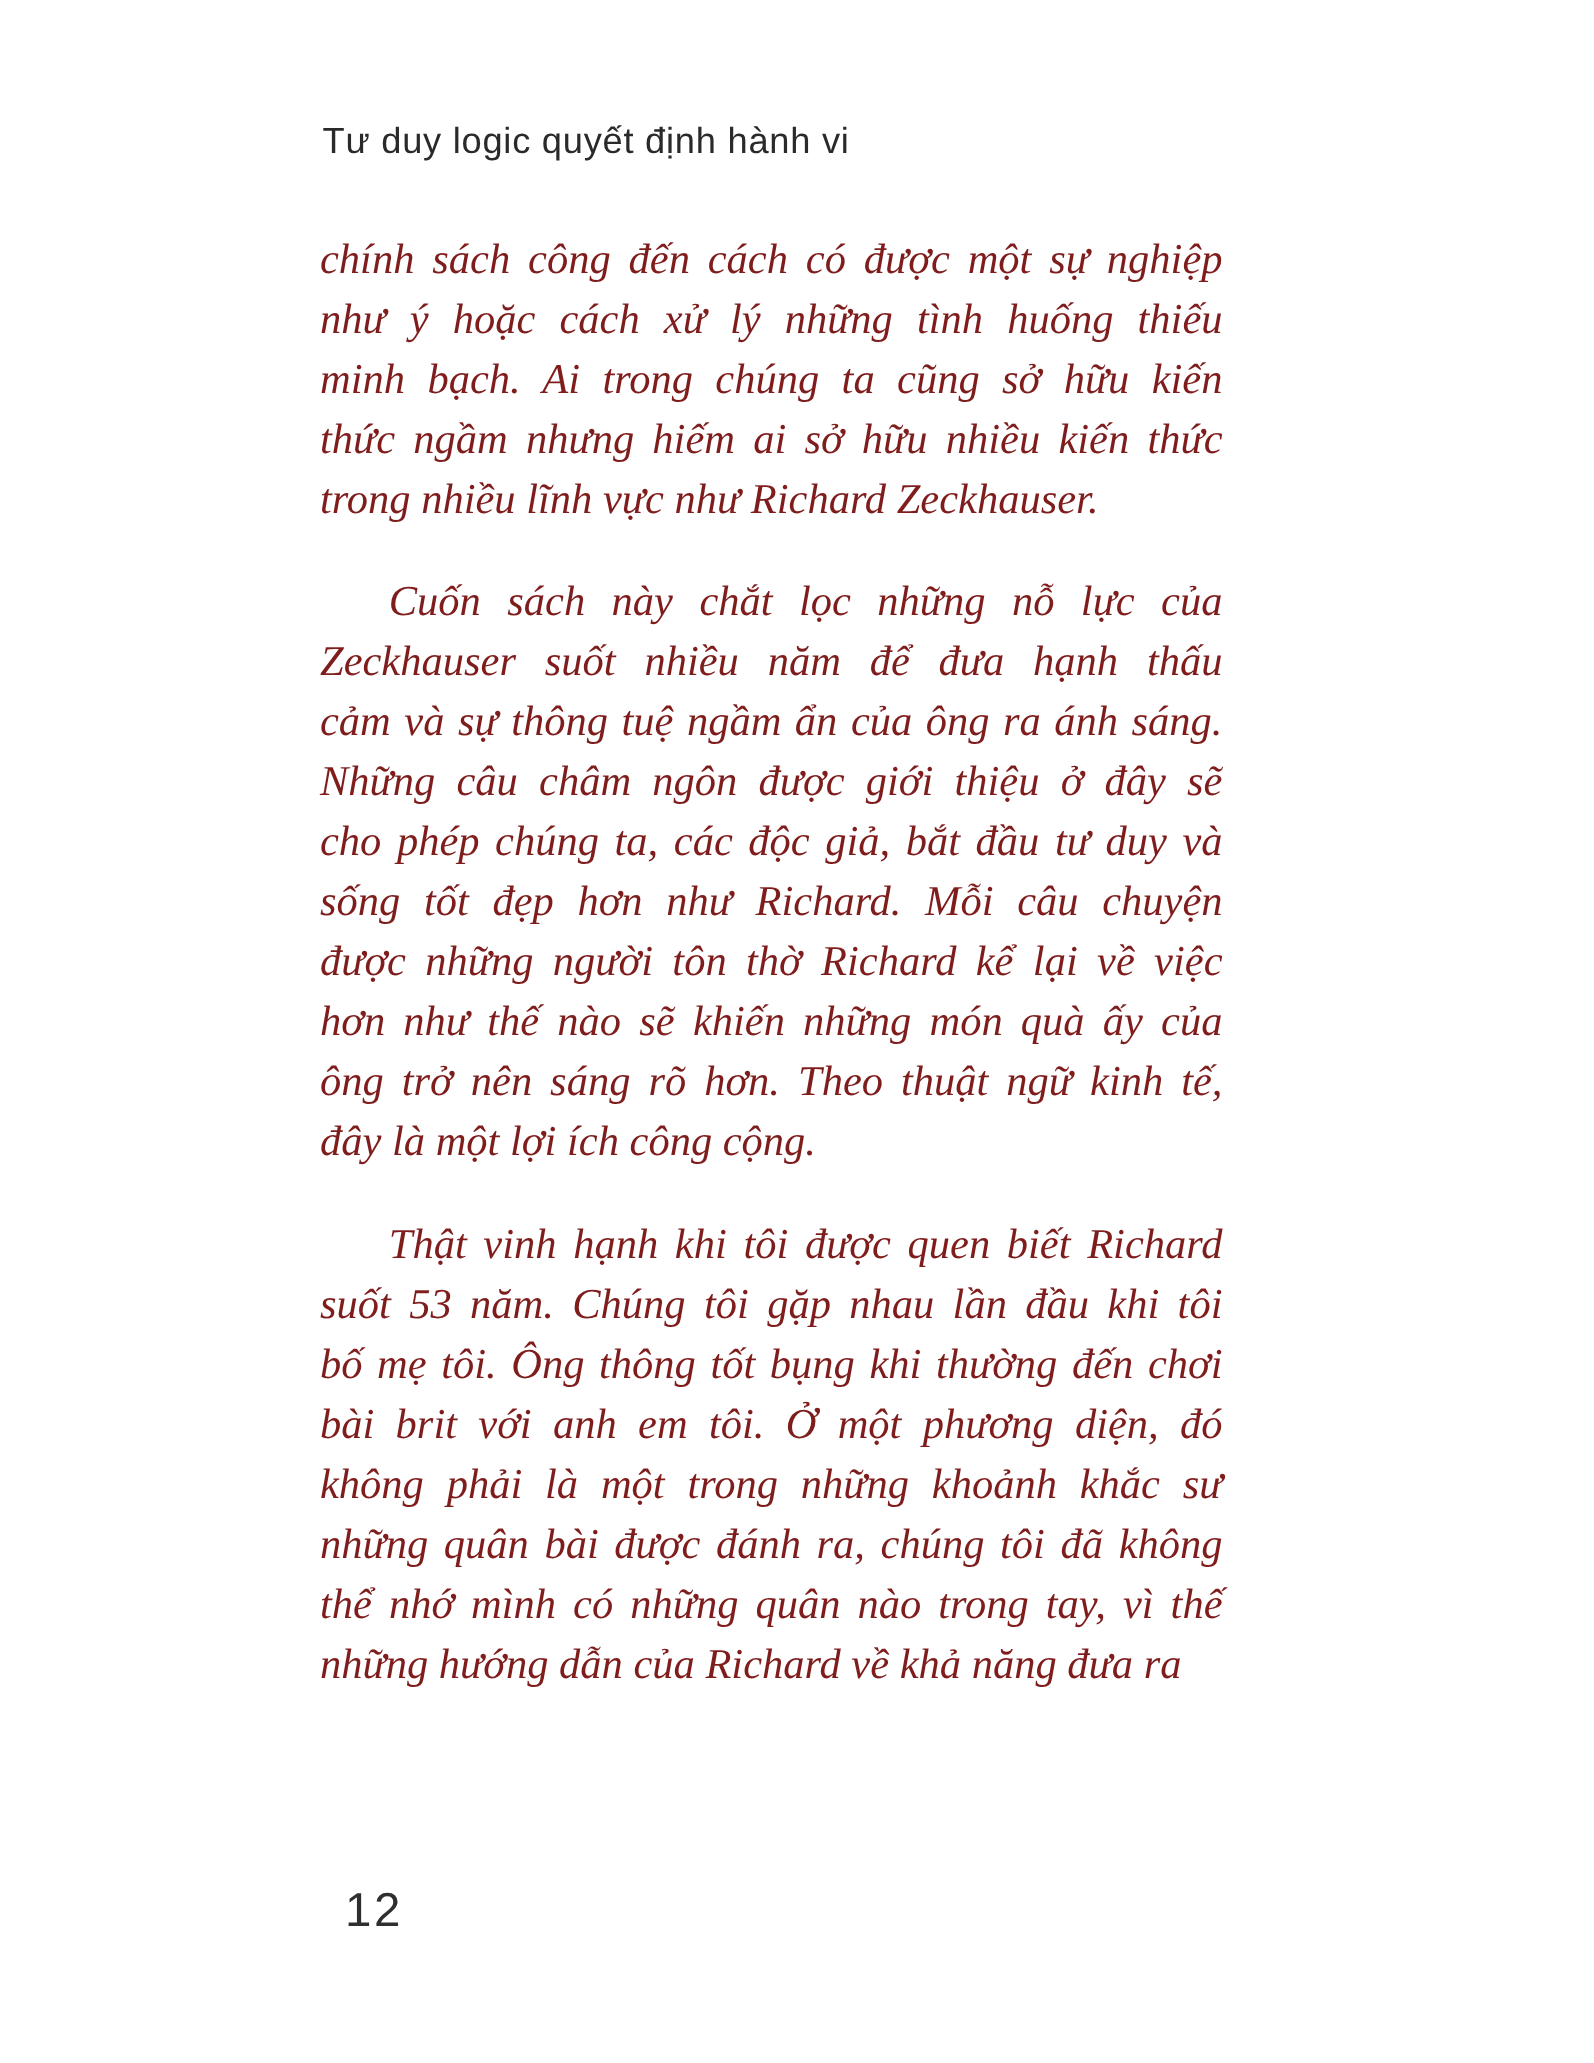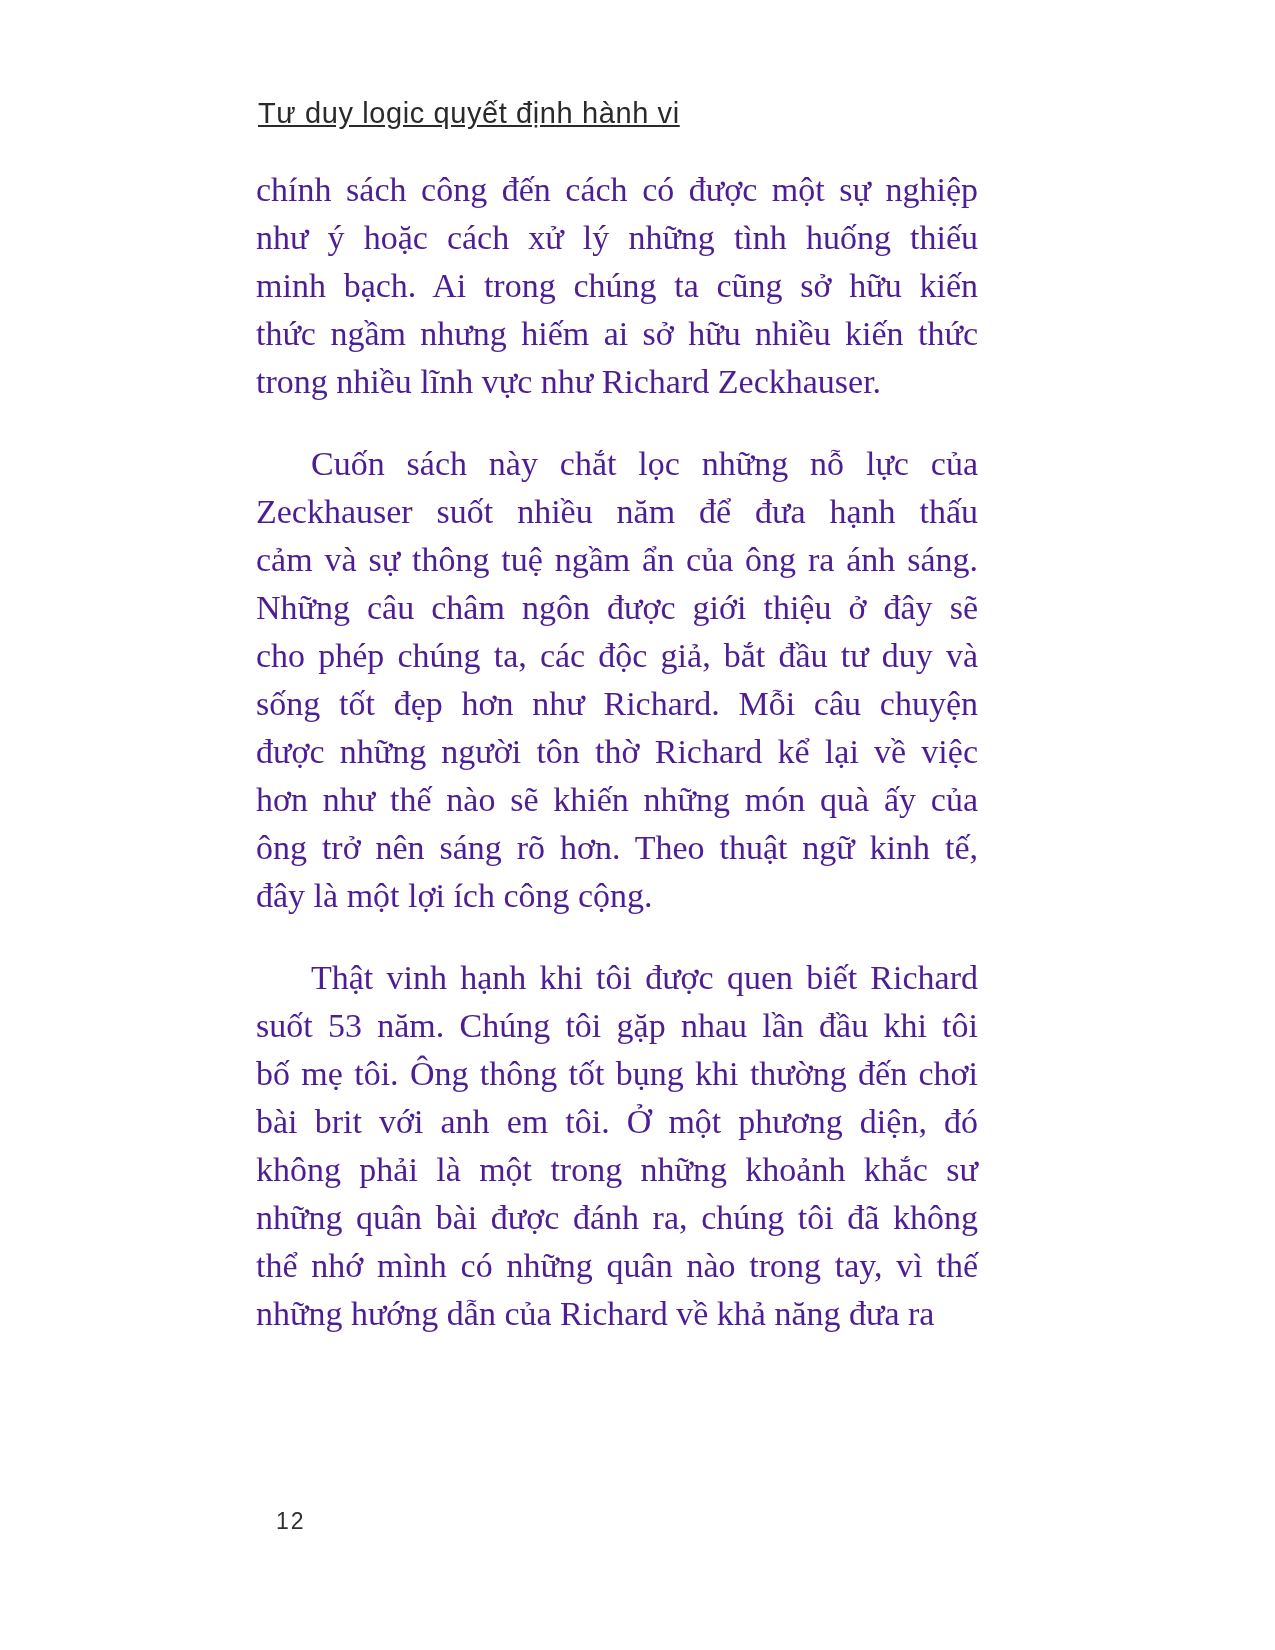--- a/index.html
+++ b/index.html
@@ -17,28 +17,28 @@
   }
   .running-header {
     position: absolute;
     left: 258px;
     top: 97px;
     font-family: "Liberation Sans", sans-serif;
     font-weight: 400;
     font-size: 29px;
     letter-spacing: 0.6px;
     color: #2a2a2a;
-    text-decoration: underline;
   }
   .body-text {
     position: absolute;
     left: 256px;
-    top: 166px;
+    top: 184px;
     width: 722px;
-    color: #4c1d95;
+    color: #7f1d1d;
+    font-style: italic;
   }
   .paragraph {
     margin: 0;
   }
   .paragraph + .paragraph {
     margin-top: 34px;
   }
   .line {
     height: 48px;
     line-height: 48px;
@@ -51,21 +51,21 @@
     text-align-last: left;
   }
   .line.indent {
     padding-left: 55px;
   }
   .page-number {
     position: absolute;
     left: 276px;
     top: 1508px;
     font-family: "Liberation Sans", sans-serif;
-    font-size: 23px;
+    font-size: 38px;
     letter-spacing: 2px;
     color: #2f2f2f;
   }
 </style>
 </head>
 <body>
 
 <div class="book-page">
   <div class="running-header">Tư duy logic quyết định hành vi</div>
 

